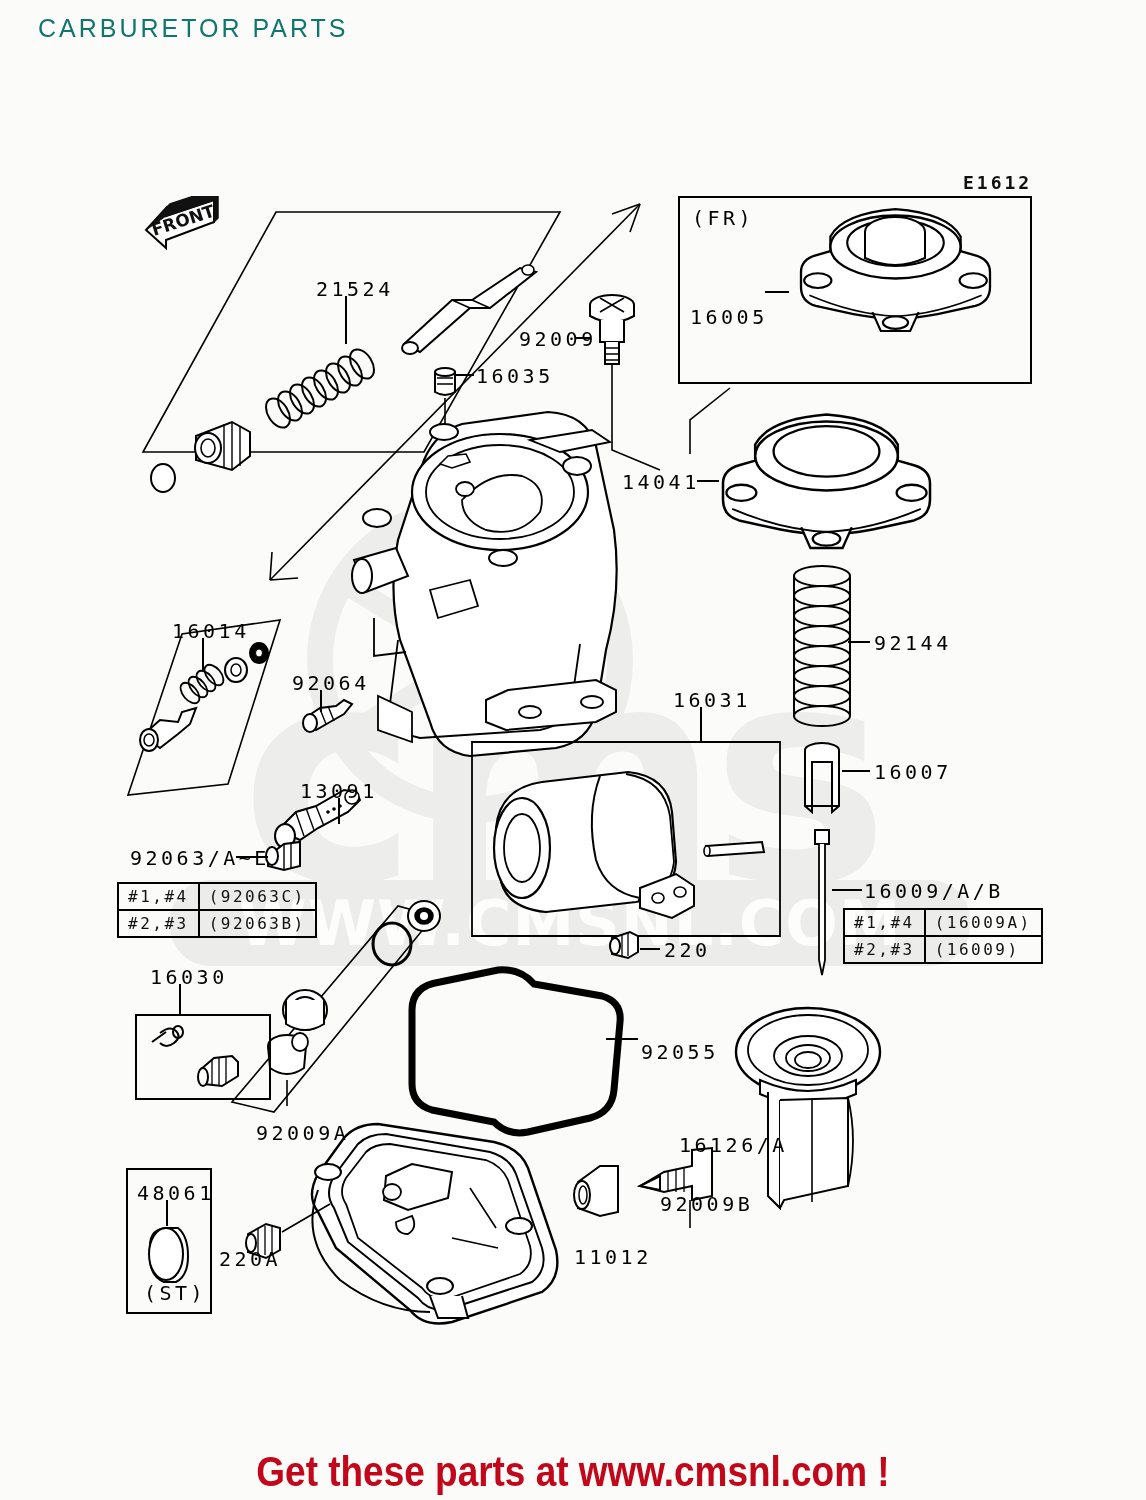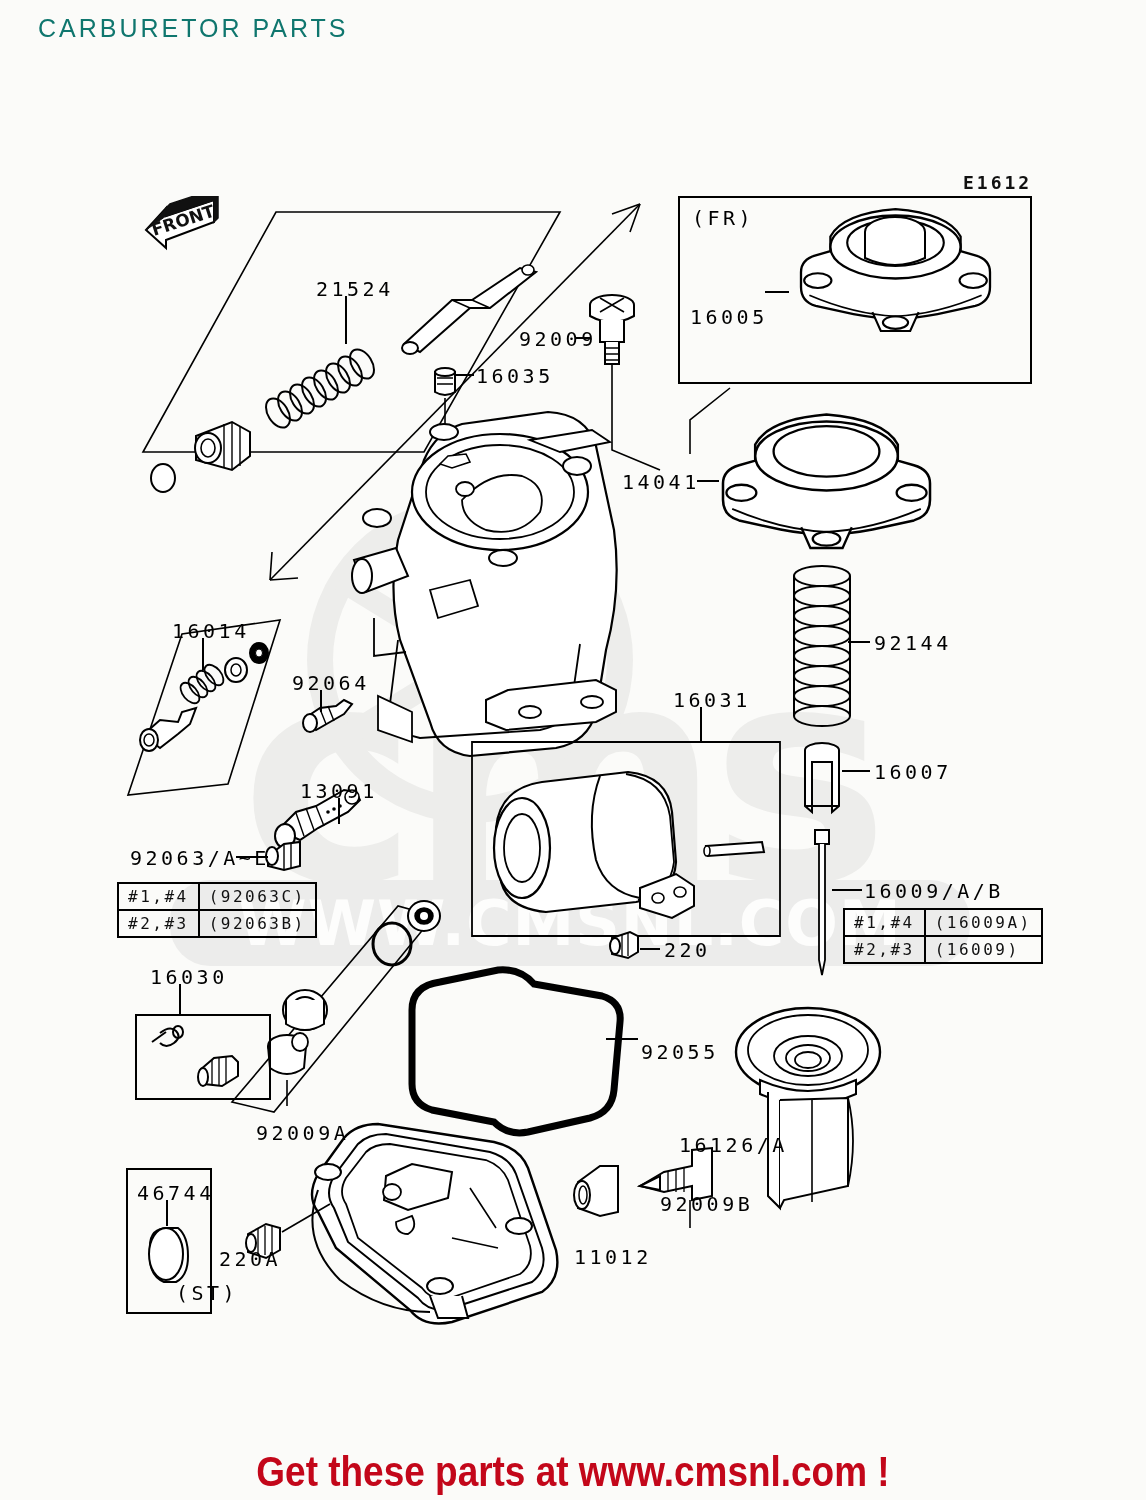--- a/index.html
+++ b/index.html
@@ -426,23 +426,23 @@
 <div class="lbl" style="left:641px;top:1028px;margin-top:12px;">92055</div>
 <div class="leader h" style="left:606px;top:1038px;width:32px;"></div>
 
 <div class="lbl" style="left:679px;top:1133px;">16126/A</div>
 <div class="leader h" style="left:790px;top:1143px;width:0px;"></div>
 
 <div class="lbl" style="left:574px;top:1245px;">11012</div>
 
 <div class="lbl" style="left:660px;top:1192px;">92009B</div>
 
-<div class="lbl" style="left:137px;top:1181px;">46744</div>
+<div class="lbl" style="left:137px;top:1181px;">48061</div>
 <div class="leader v" style="left:166px;top:1200px;height:26px;"></div>
-<div class="lbl" style="left:144px;top:1281px;margin-left:32px;">(ST)</div>
+<div class="lbl" style="left:144px;top:1281px;">(ST)</div>
 
 <div class="lbl" style="left:219px;top:1247px;">220A</div>
 
 <table class="ptable" style="left:117px;top:882px;">
   <tbody>
       <tr>
     <td>#1,#4</td>
     <td>(92063C)</td>
   </tr>
   <tr>

